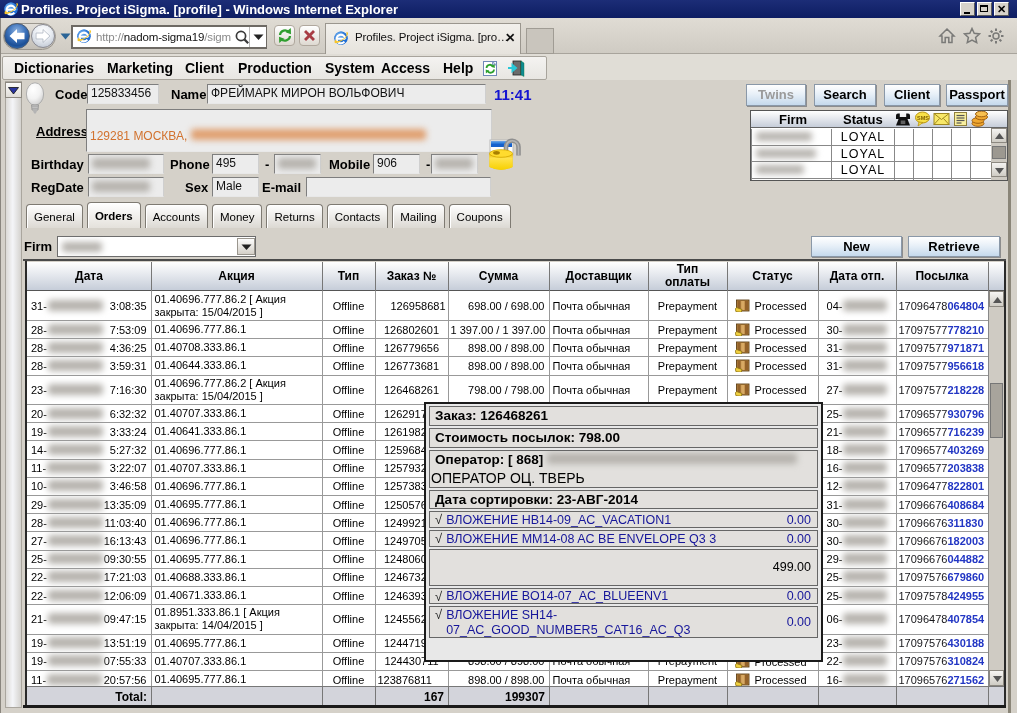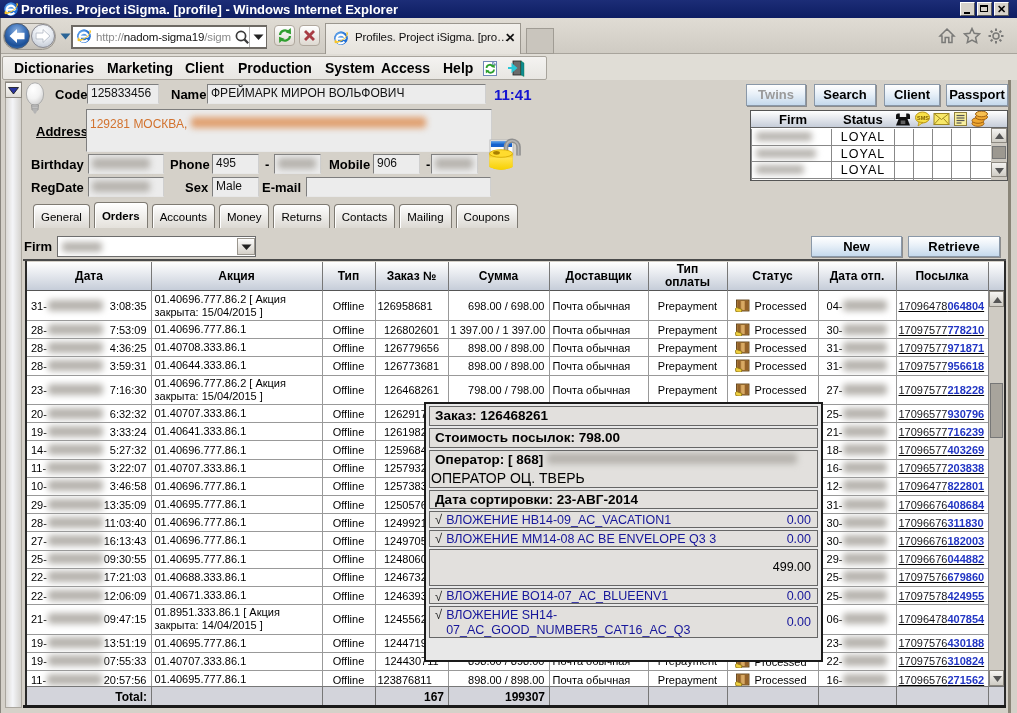--- a/index.html
+++ b/index.html
@@ -16,21 +16,21 @@
 .vline2{position:absolute;top:0;width:1px;height:20px;background:#777;}
 .c{border:1px solid #999;border-top:none;overflow:hidden;padding:0 2px;vertical-align:middle;}
 .c:first-child{border-left:none;}
 .c:last-child{border-right:none;}
 .cd{padding:0 4px;}
 .ca{padding-left:3px;line-height:13px;}
 .cs{padding-left:7px;}
 .cp{text-align:right;padding-right:5px;}
 .dblur{width:55px;height:11px;vertical-align:-1px;margin-left:1px;}
 .oblur{width:44px;height:11px;vertical-align:-1px;margin-left:1px;}
-.lk{text-decoration:underline;}
+.lk{}
 .k1{color:#16161a;}
 .k2{color:#2236c4;font-weight:bold;}
 .prow{background:#e2e0dd;border:1px solid #666;margin-bottom:2px;padding-left:5px;overflow:hidden;}
 .pi{height:19px;line-height:16px;font-size:12.5px;}
 .chk{color:#222;margin-right:4px;font-size:13px;}
 .pin{color:#16169a;display:inline-block;vertical-align:top;}
 .pam{float:right;color:#16169a;margin-right:6px;}
 </style></head>
 <body>
 
@@ -170,21 +170,21 @@
   <line x1="7.8" y1="24.7" x2="14.2" y2="24.7" stroke="#a0a0a0" stroke-width=".8"></line>
   <line x1="8" y1="26.4" x2="14" y2="26.4" stroke="#a0a0a0" stroke-width=".8"></line>
   <path d="M8.5 28 L13.5 28 L11.8 31.5 L10.2 31.5 Z" fill="#b4b4b4"></path>
 </svg>
 <span class="abs lbl" style="left:55px;top:87px;">Code</span>
 <div class="abs inp" style="left:87px;top:84px;width:72px;height:20px;">125833456</div>
 <span class="abs lbl" style="left:171px;top:87px;">Name</span>
 <div class="abs inp" style="left:207px;top:84px;width:279px;height:20px;">ФРЕЙМАРК МИРОН ВОЛЬФОВИЧ</div>
 <span class="abs b" style="left:494px;top:86px;font-size:15px;color:#1515d0;">11:41</span>
 <span class="abs lbl" style="left:36px;top:124px;text-decoration:underline;">Address</span>
-<div class="abs inp" style="left:86px;top:109px;width:406px;height:43px;font-size:12px;padding-top:6px;color:#d2722e;">129281 МОСКВА, <span class="blur" style="background:#e0a070;width:235px;height:11px;"></span></div>
+<div class="abs inp" style="left:86px;top:109px;width:406px;height:43px;font-size:12px;padding-top:18px;color:#d2722e;">129281 МОСКВА, <span class="blur" style="background:#e0a070;width:235px;height:11px;"></span></div>
 <span class="abs lbl" style="left:31px;top:157px;">Birthday</span>
 <div class="abs inp" style="left:88px;top:154px;width:76px;height:20px;"><span class="blur" style="width:58px;height:11px;margin-top:3px;"></span></div>
 <span class="abs lbl" style="left:170px;top:157px;">Phone</span>
 <div class="abs inp" style="left:212px;top:154px;width:47px;height:20px;">495</div>
 <span class="abs lbl" style="left:265px;top:157px;">-</span>
 <div class="abs inp" style="left:274px;top:154px;width:47px;height:20px;"><span class="blur" style="width:38px;height:11px;margin-top:3px;"></span></div>
 <span class="abs lbl" style="left:329px;top:157px;">Mobile</span>
 <div class="abs inp" style="left:373px;top:154px;width:47px;height:20px;">906</div>
 <span class="abs lbl" style="left:426px;top:157px;">-</span>
 <div class="abs inp" style="left:431px;top:154px;width:47px;height:20px;"><span class="blur" style="width:38px;height:11px;margin-top:3px;"></span></div>
@@ -316,21 +316,21 @@
       </div>
     <div class="abs" style="left:1px;top:18px;width:14px;height:13px;background:#9c9890;border:1px solid #777;"></div>
     <div class="abs" style="left:0;top:34px;width:16px;height:15px;background:linear-gradient(#f4f3f1,#cfccc4);border:1px solid #8c8880;">
         <svg class="abs" style="left:3px;top:5px" width="9" height="6" viewBox="0 0 9 6">
           <path d="M4.5 6 L9 0 L0 0 Z" fill="#555"></path>
         </svg>
       </div>
   </div>
 </div>
 
-<div class="abs" style="left:26px;top:202px;height:26px;margin-left:7px;">
+<div class="abs" style="left:26px;top:202px;height:26px;">
   <span class="tab">General</span><span class="tab tabact">Orders</span><span class="tab">Accounts</span><span class="tab">Money</span><span class="tab">Returns</span><span class="tab">Contacts</span><span class="tab">Mailing</span><span class="tab">Coupons</span>
 </div>
 
 <span class="abs lbl" style="left:24px;top:239px;">Firm</span>
 <div class="abs" style="left:57px;top:236px;width:199px;height:21px;background:#fff;border:1px solid #6c6c6c;">
   <span class="blur" style="width:40px;height:10px;margin:5px 0 0 4px;"></span>
   <div class="abs" style="left:179px;top:1px;width:18px;height:17px;background:linear-gradient(#fdfdfd,#d4d0c8);border:1px solid #9a968e;">
       <svg class="abs" style="left:3px;top:5px" width="11" height="7" viewBox="0 0 11 7">
         <path d="M0.5 0.5 L10.5 0.5 L5.5 6 Z" fill="#222"></path>
       </svg>
@@ -378,21 +378,21 @@
         <col style="width:92px">
       </colgroup>
 <tbody>
         <tr style="height:29.5px;">
 <td class="c cd">
             <span style="float:left">31-<span class="blur dblur"></span></span>
             <span style="float:right">3:08:35</span>
           </td>
 <td class="c ca">01.40696.777.86.2 [ Акция закрыта: 15/04/2015 ]</td>
 <td class="c" style="text-align:center">Offline</td>
-<td class="c" style="text-align:left">126958681</td>
+<td class="c" style="text-align:right">126958681</td>
 <td class="c" style="text-align:right;padding-right:4px;white-space:nowrap">698.00 / 698.00</td>
 <td class="c" style="padding-left:3px">Почта обычная</td>
 <td class="c" style="text-align:center">Prepayment</td>
 <td class="c cs"><svg width="15" height="13" viewBox="0 0 15 13" style="vertical-align:-2px">
               <rect x="1.5" y="1" width="12.5" height="11" fill="#b98844" stroke="#5f4018" stroke-width=".9"></rect>
               <rect x="2.5" y="2" width="3" height="9" fill="#94622a"></rect>
               <rect x="10" y="2" width="3" height="9" fill="#94622a"></rect>
               <rect x="6.2" y="2" width="3.2" height="9" fill="#d8a964"></rect>
               <path d="M1.5 8.5 L7 10.5 L6.3 13.2 L1 12.8 L0.3 10 Z" fill="#f0d040" stroke="#8a7010" stroke-width=".8"></path>
             </svg> <span style="margin-left:2px">Processed</span></td>

